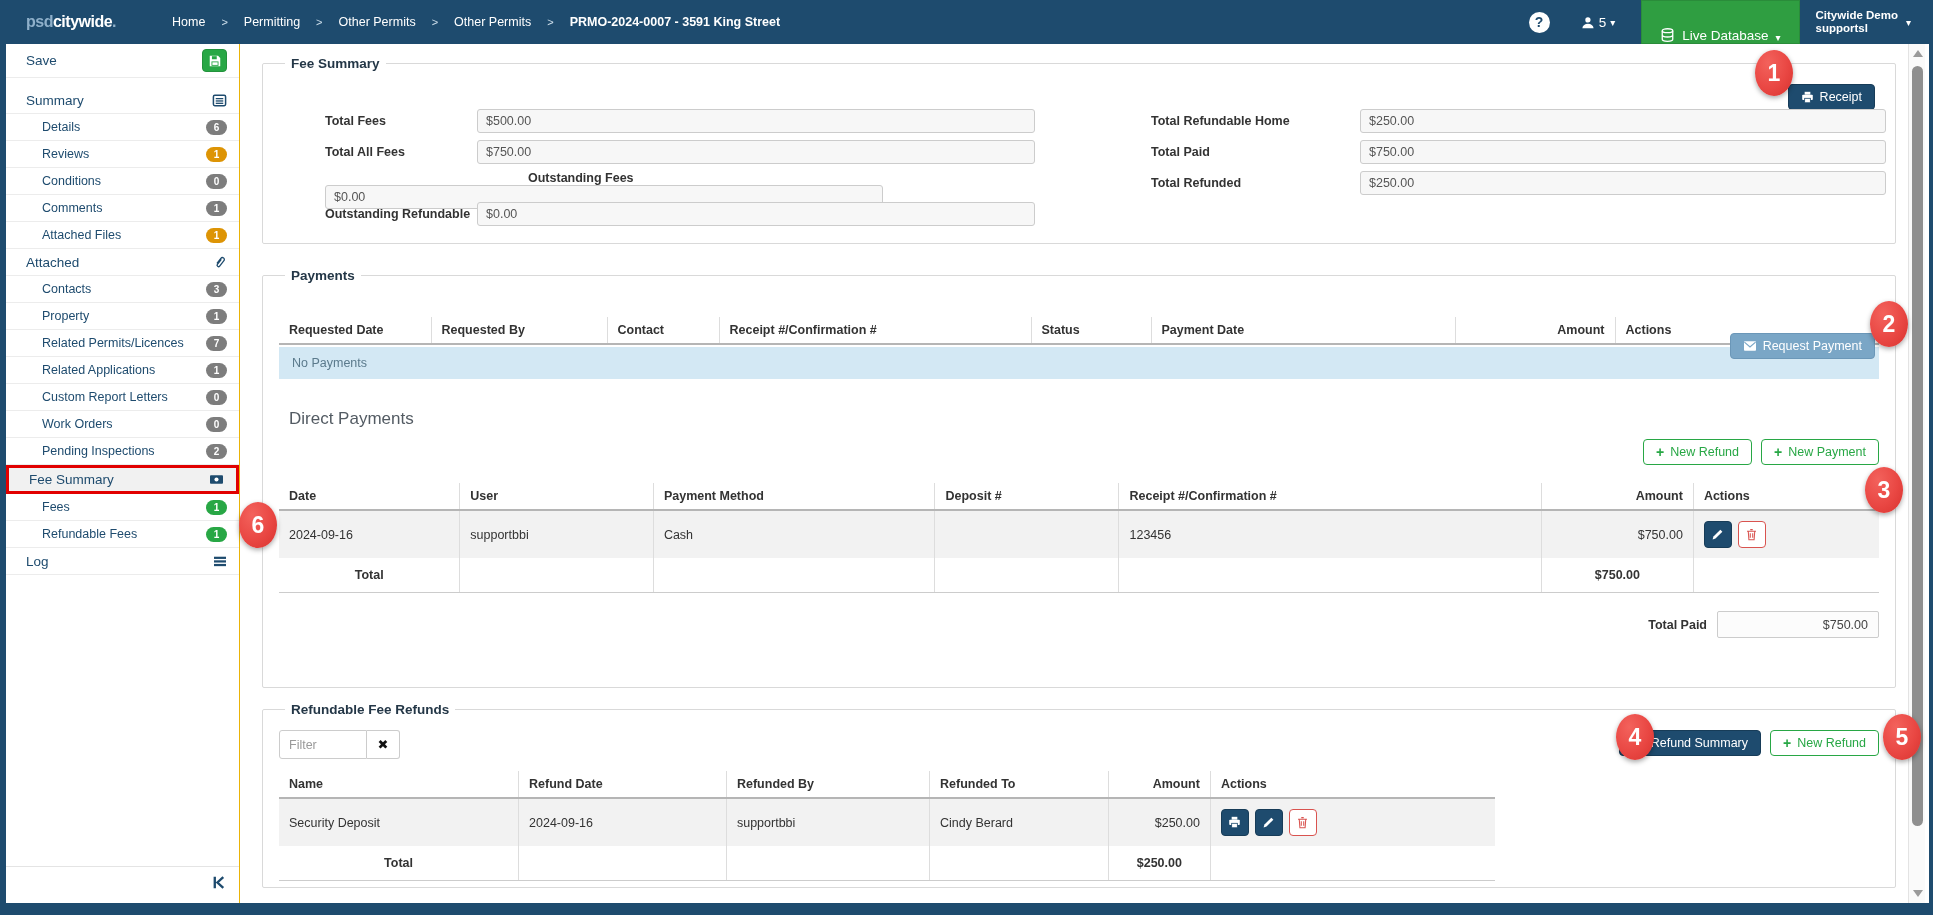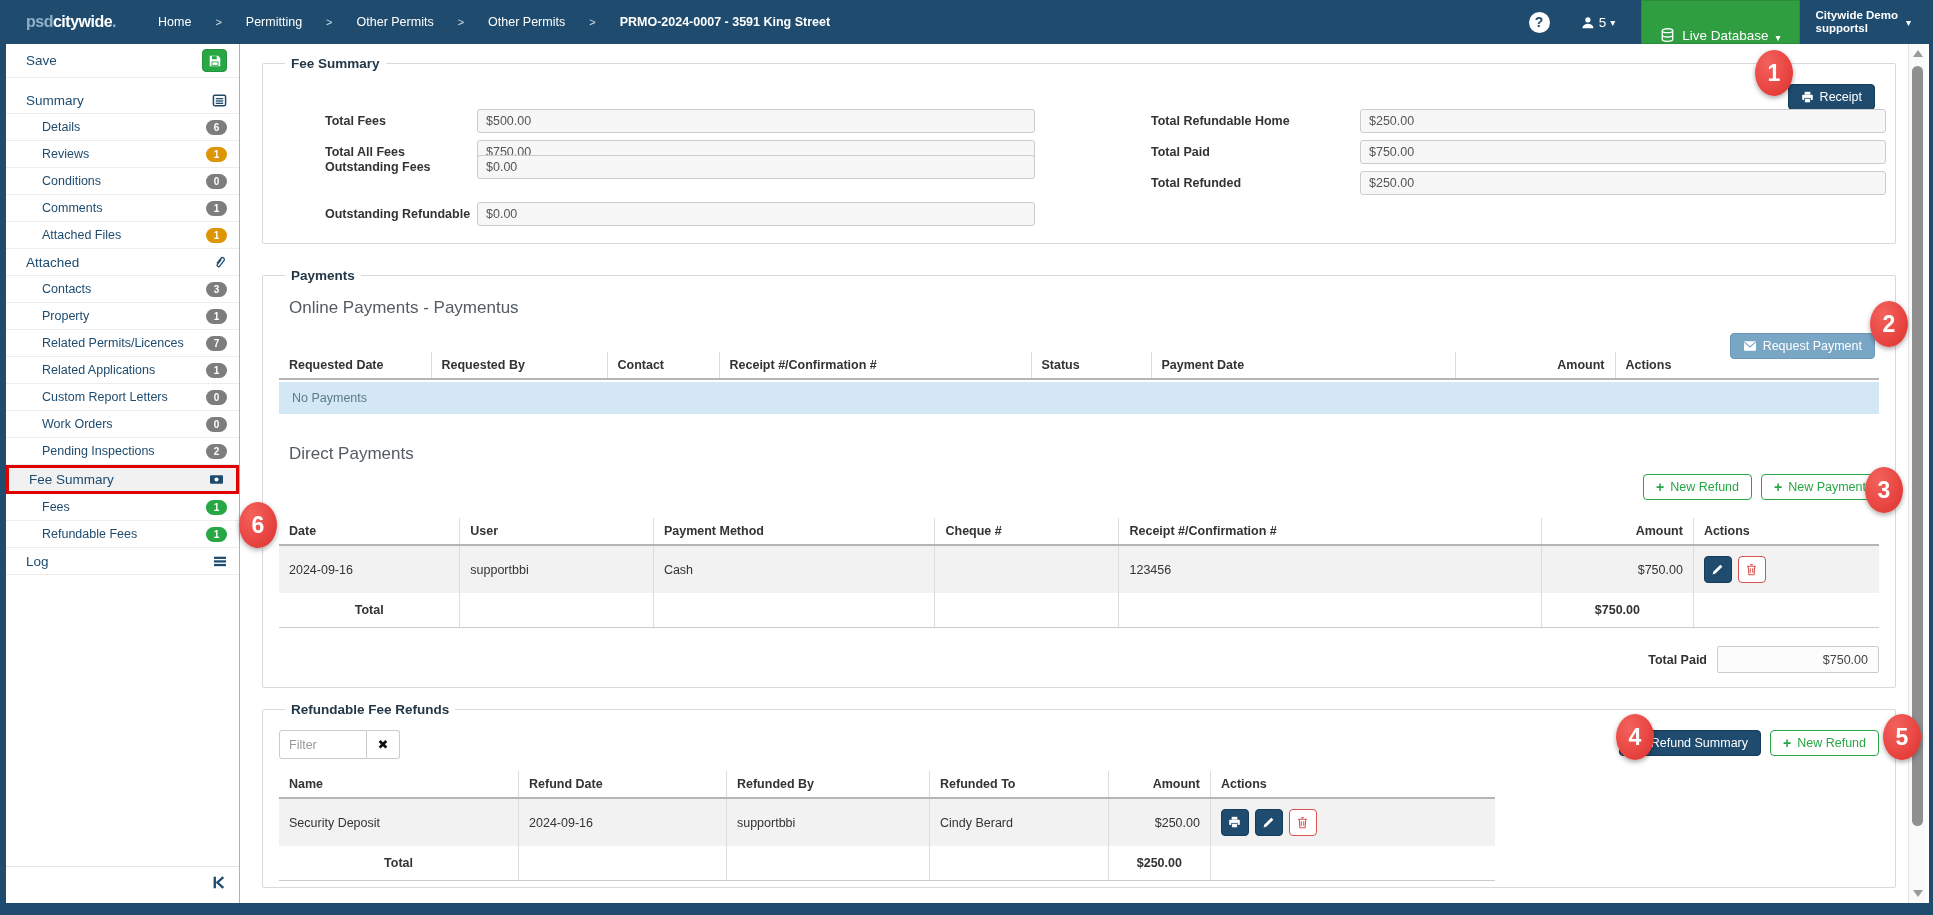--- a/index.html
+++ b/index.html
@@ -7,21 +7,21 @@
   body { font-family:"Liberation Sans", sans-serif; background:#fff; position:relative;
          border-left:6px solid #1e4b6e; border-right:4px solid #1e4b6e; }
 
   
   .navbar { position:absolute; left:0; top:0; right:0; height:44px; background:#1e4b6e;
             display:flex; align-items:center; color:#fff; z-index:5; }
   .logo { margin-left:20px; font-size:16px; font-weight:bold; letter-spacing:-.5px; white-space:nowrap; }
   .logo .psd { color:#8fb0ca; font-weight:bold; }
   .logo .cw  { color:#fff; }
   .logo .dot { color:#8fb0ca; }
-  .breadcrumb { margin-left:42px; font-size:12.5px; display:flex; gap:24px; align-items:center; white-space:nowrap; }
+  .breadcrumb { margin-left:56px; font-size:12.5px; display:flex; gap:16px; align-items:center; white-space:nowrap; }
   .breadcrumb a { color:#fff; text-decoration:none; }
   .breadcrumb .sep { color:#cfe0ec; font-size:11px; }
   .breadcrumb .current { font-weight:bold; }
   .nav-right { margin-left:auto; display:flex; align-items:center; height:100%; }
   .help-circle { width:21px; height:21px; border-radius:50%; background:#fff; color:#1e4b6e;
                  font-weight:bold; font-size:14px; display:flex; align-items:center; justify-content:center; cursor:pointer; }
   .user-group { display:flex; align-items:center; gap:4px; margin:0 26px 0 30px; font-size:13.5px; cursor:pointer; }
   .caret { font-size:10px; }
   .live-db { height:44px; display:flex; align-items:flex-end; gap:7px; padding:0 18px;
              background:#2f9e41; border:1px solid #2a8c3a; color:#fff; font-size:13.5px; cursor:pointer; }
@@ -322,21 +322,21 @@
     </button>
     <div class="fee-form">
       <div class="f-row c1" style="top:0;">
         <label>Total Fees</label>
         <input class="f-input" readonly="" value="$500.00" style="">
       </div>
       <div class="f-row c1" style="top:31px;">
         <label>Total All Fees</label>
         <input class="f-input" readonly="" value="$750.00" style="">
       </div>
-      <div class="f-row c1" style="top:46px;">
+      <div class="f-row c1" style="top:62px;flex-direction:column;">
         <label>Outstanding Fees</label>
         <input class="f-input" readonly="" value="$0.00" style="">
       </div>
       <div class="f-row c1" style="top:93px;">
         <label>Outstanding Refundable</label>
         <input class="f-input" readonly="" value="$0.00" style="">
       </div>
       <div class="f-row c2" style="top:0;">
         <label>Total Refundable Home</label>
         <input class="f-input" readonly="" value="$250.00" style="">
@@ -347,21 +347,20 @@
       </div>
       <div class="f-row c2" style="top:62px;">
         <label>Total Refunded</label>
         <input class="f-input" readonly="" value="$250.00" style="">
       </div>
     </div>
   </fieldset>
 
   <fieldset class="fs-pay">
     <legend>Payments</legend>
-    <div class="sec-title t-online">Online Payments - Paymentus</div>
     <button class="btn btn-steel abs-request">
       <span class="side-icon">
         <svg width="14" height="12" viewBox="0 0 16 14">
             <rect x="1" y="1.5" width="14" height="11" rx="1" fill="#fff"></rect>
             <path d="M1.5 2.5 8 8l6.5-5.5" fill="none" stroke="#7aa6c6" stroke-width="1.4"></path>
           </svg>
       </span>
       <span>Request Payment</span>
     </button>
 
@@ -411,21 +410,21 @@
           <col style="width:11.5%">
           <col style="width:26.4%">
           <col style="width:9.5%">
           <col style="width:11.6%">
         </colgroup>
       <thead>
         <tr>
           <th>Date</th>
           <th>User</th>
           <th>Payment Method</th>
-          <th>Cheque #</th>
+          <th>Deposit #</th>
           <th>Receipt #/Confirmation #</th>
           <th class="num">Amount</th>
           <th>Actions</th>
         </tr>
       </thead>
       <tbody>
         <tr class="data-row">
           <td>2024-09-16</td>
           <td>supportbbi</td>
           <td>Cash</td>

